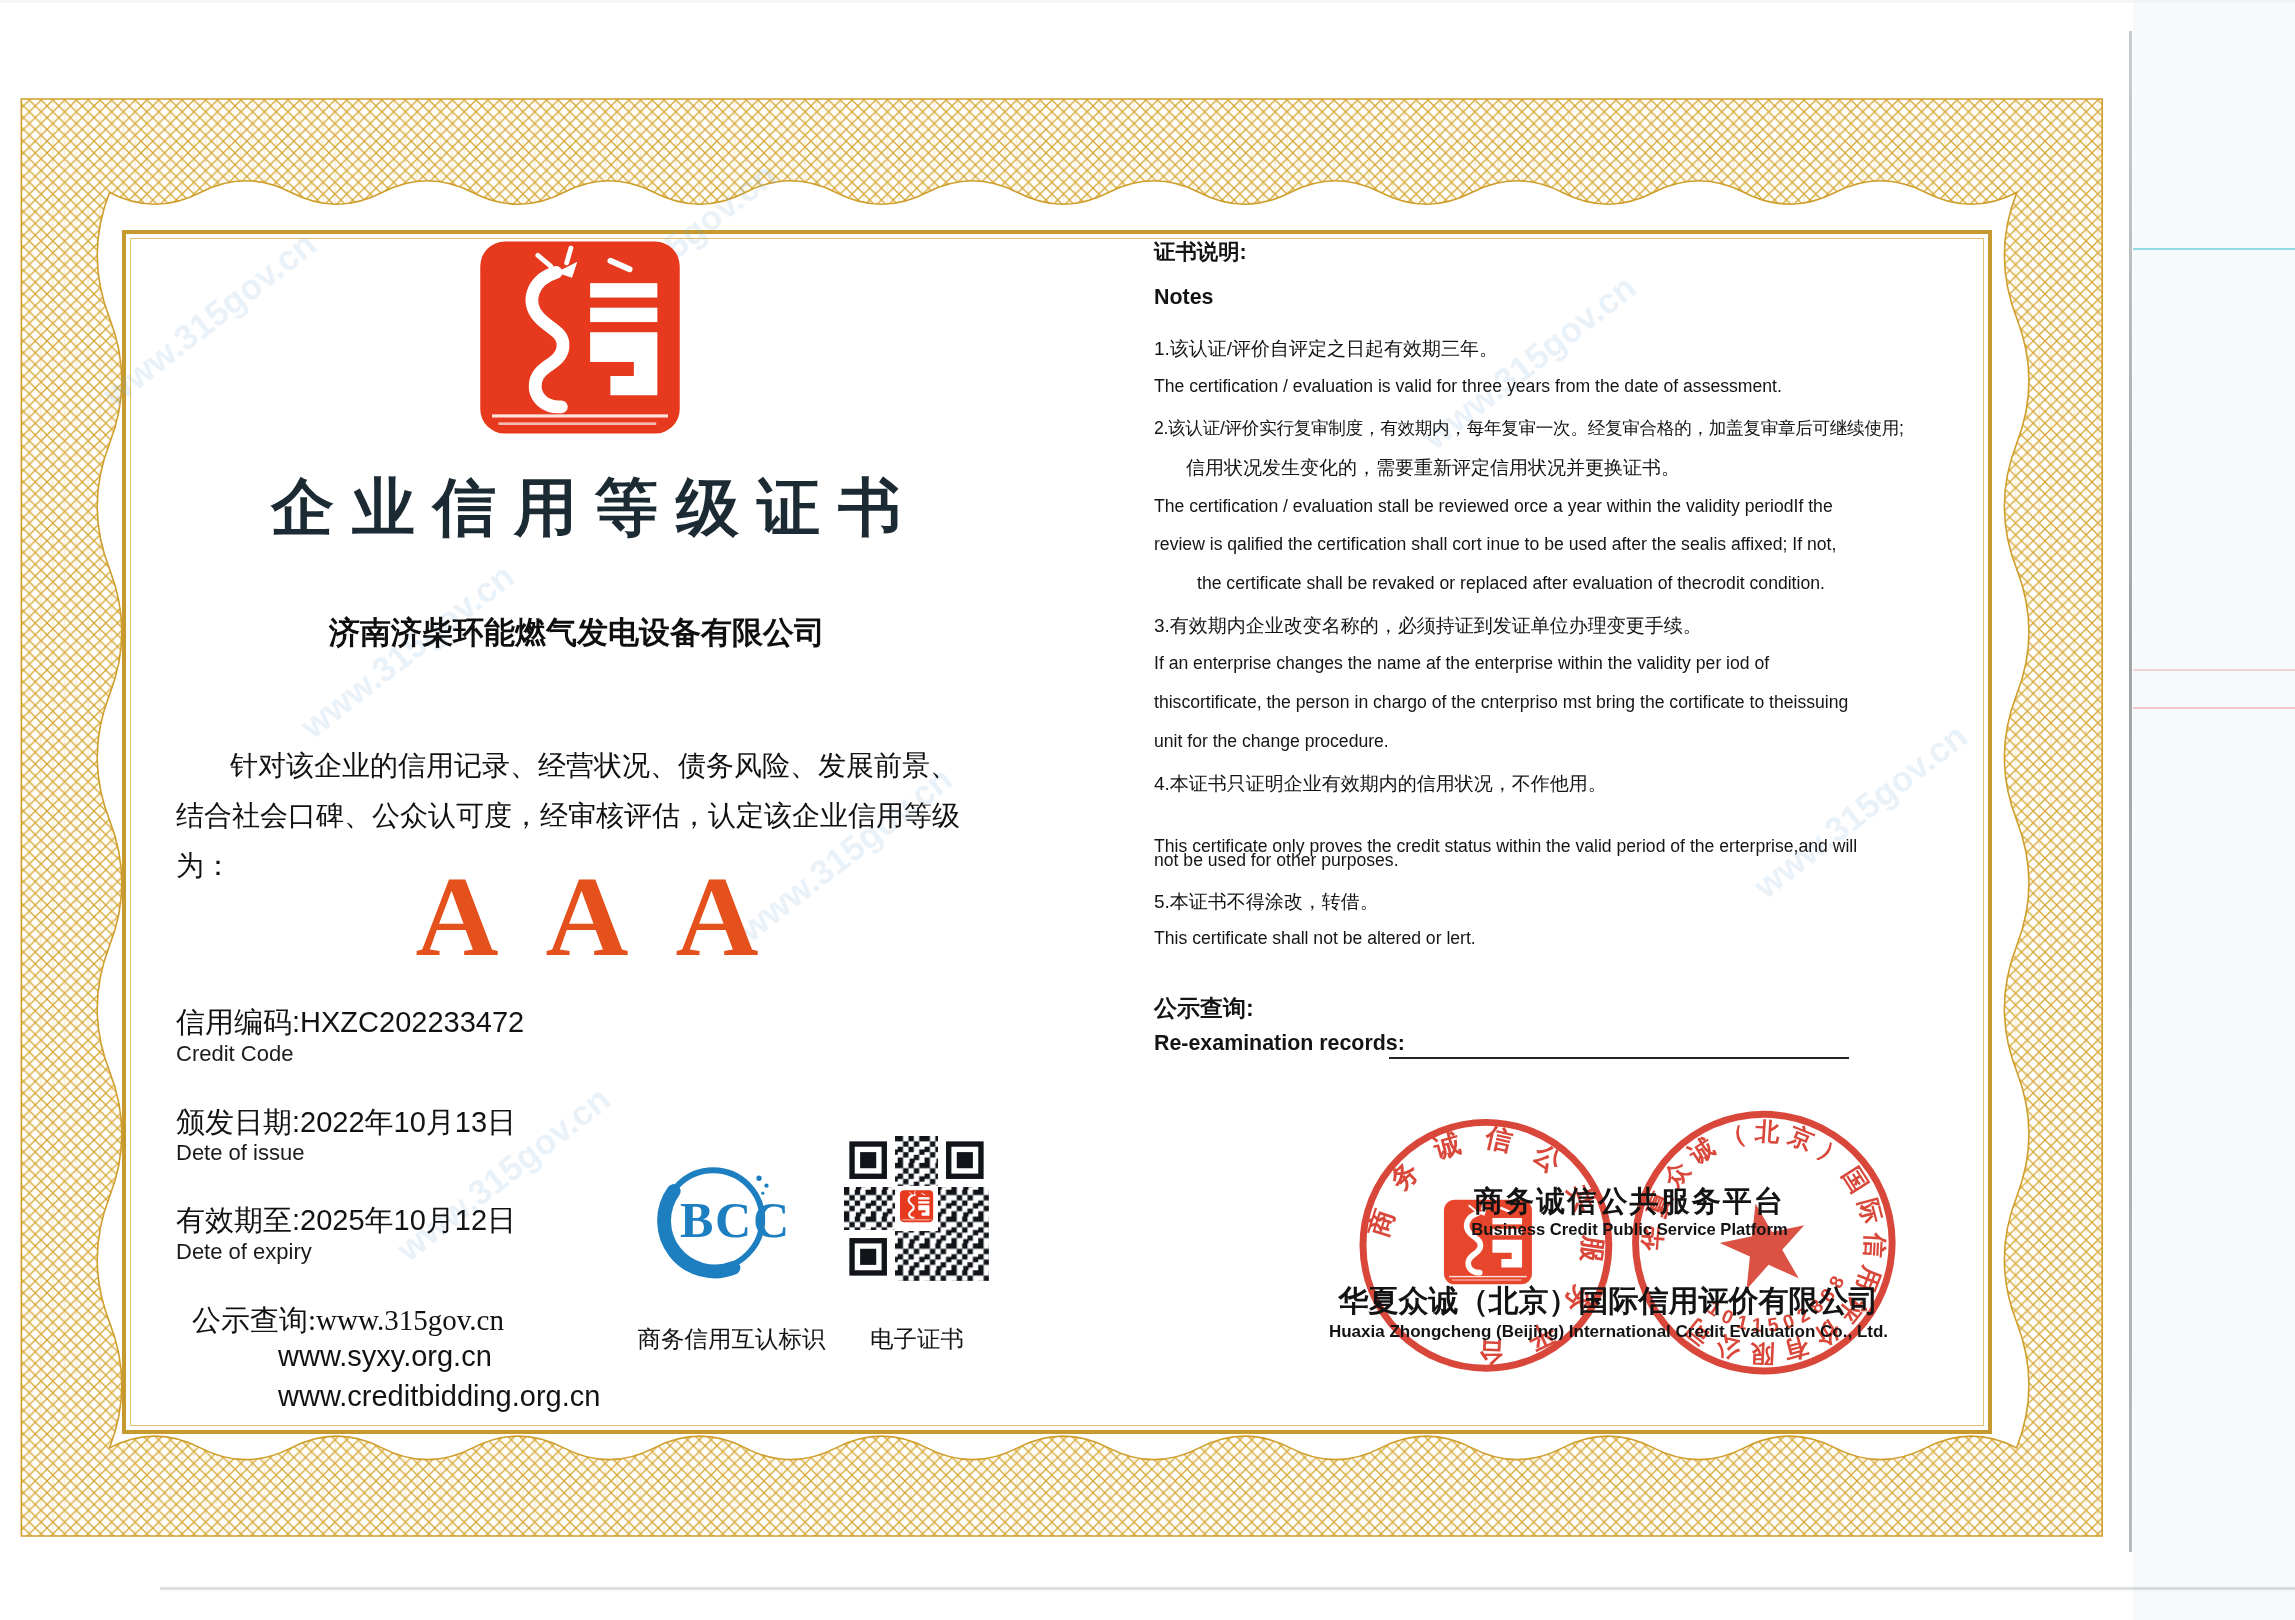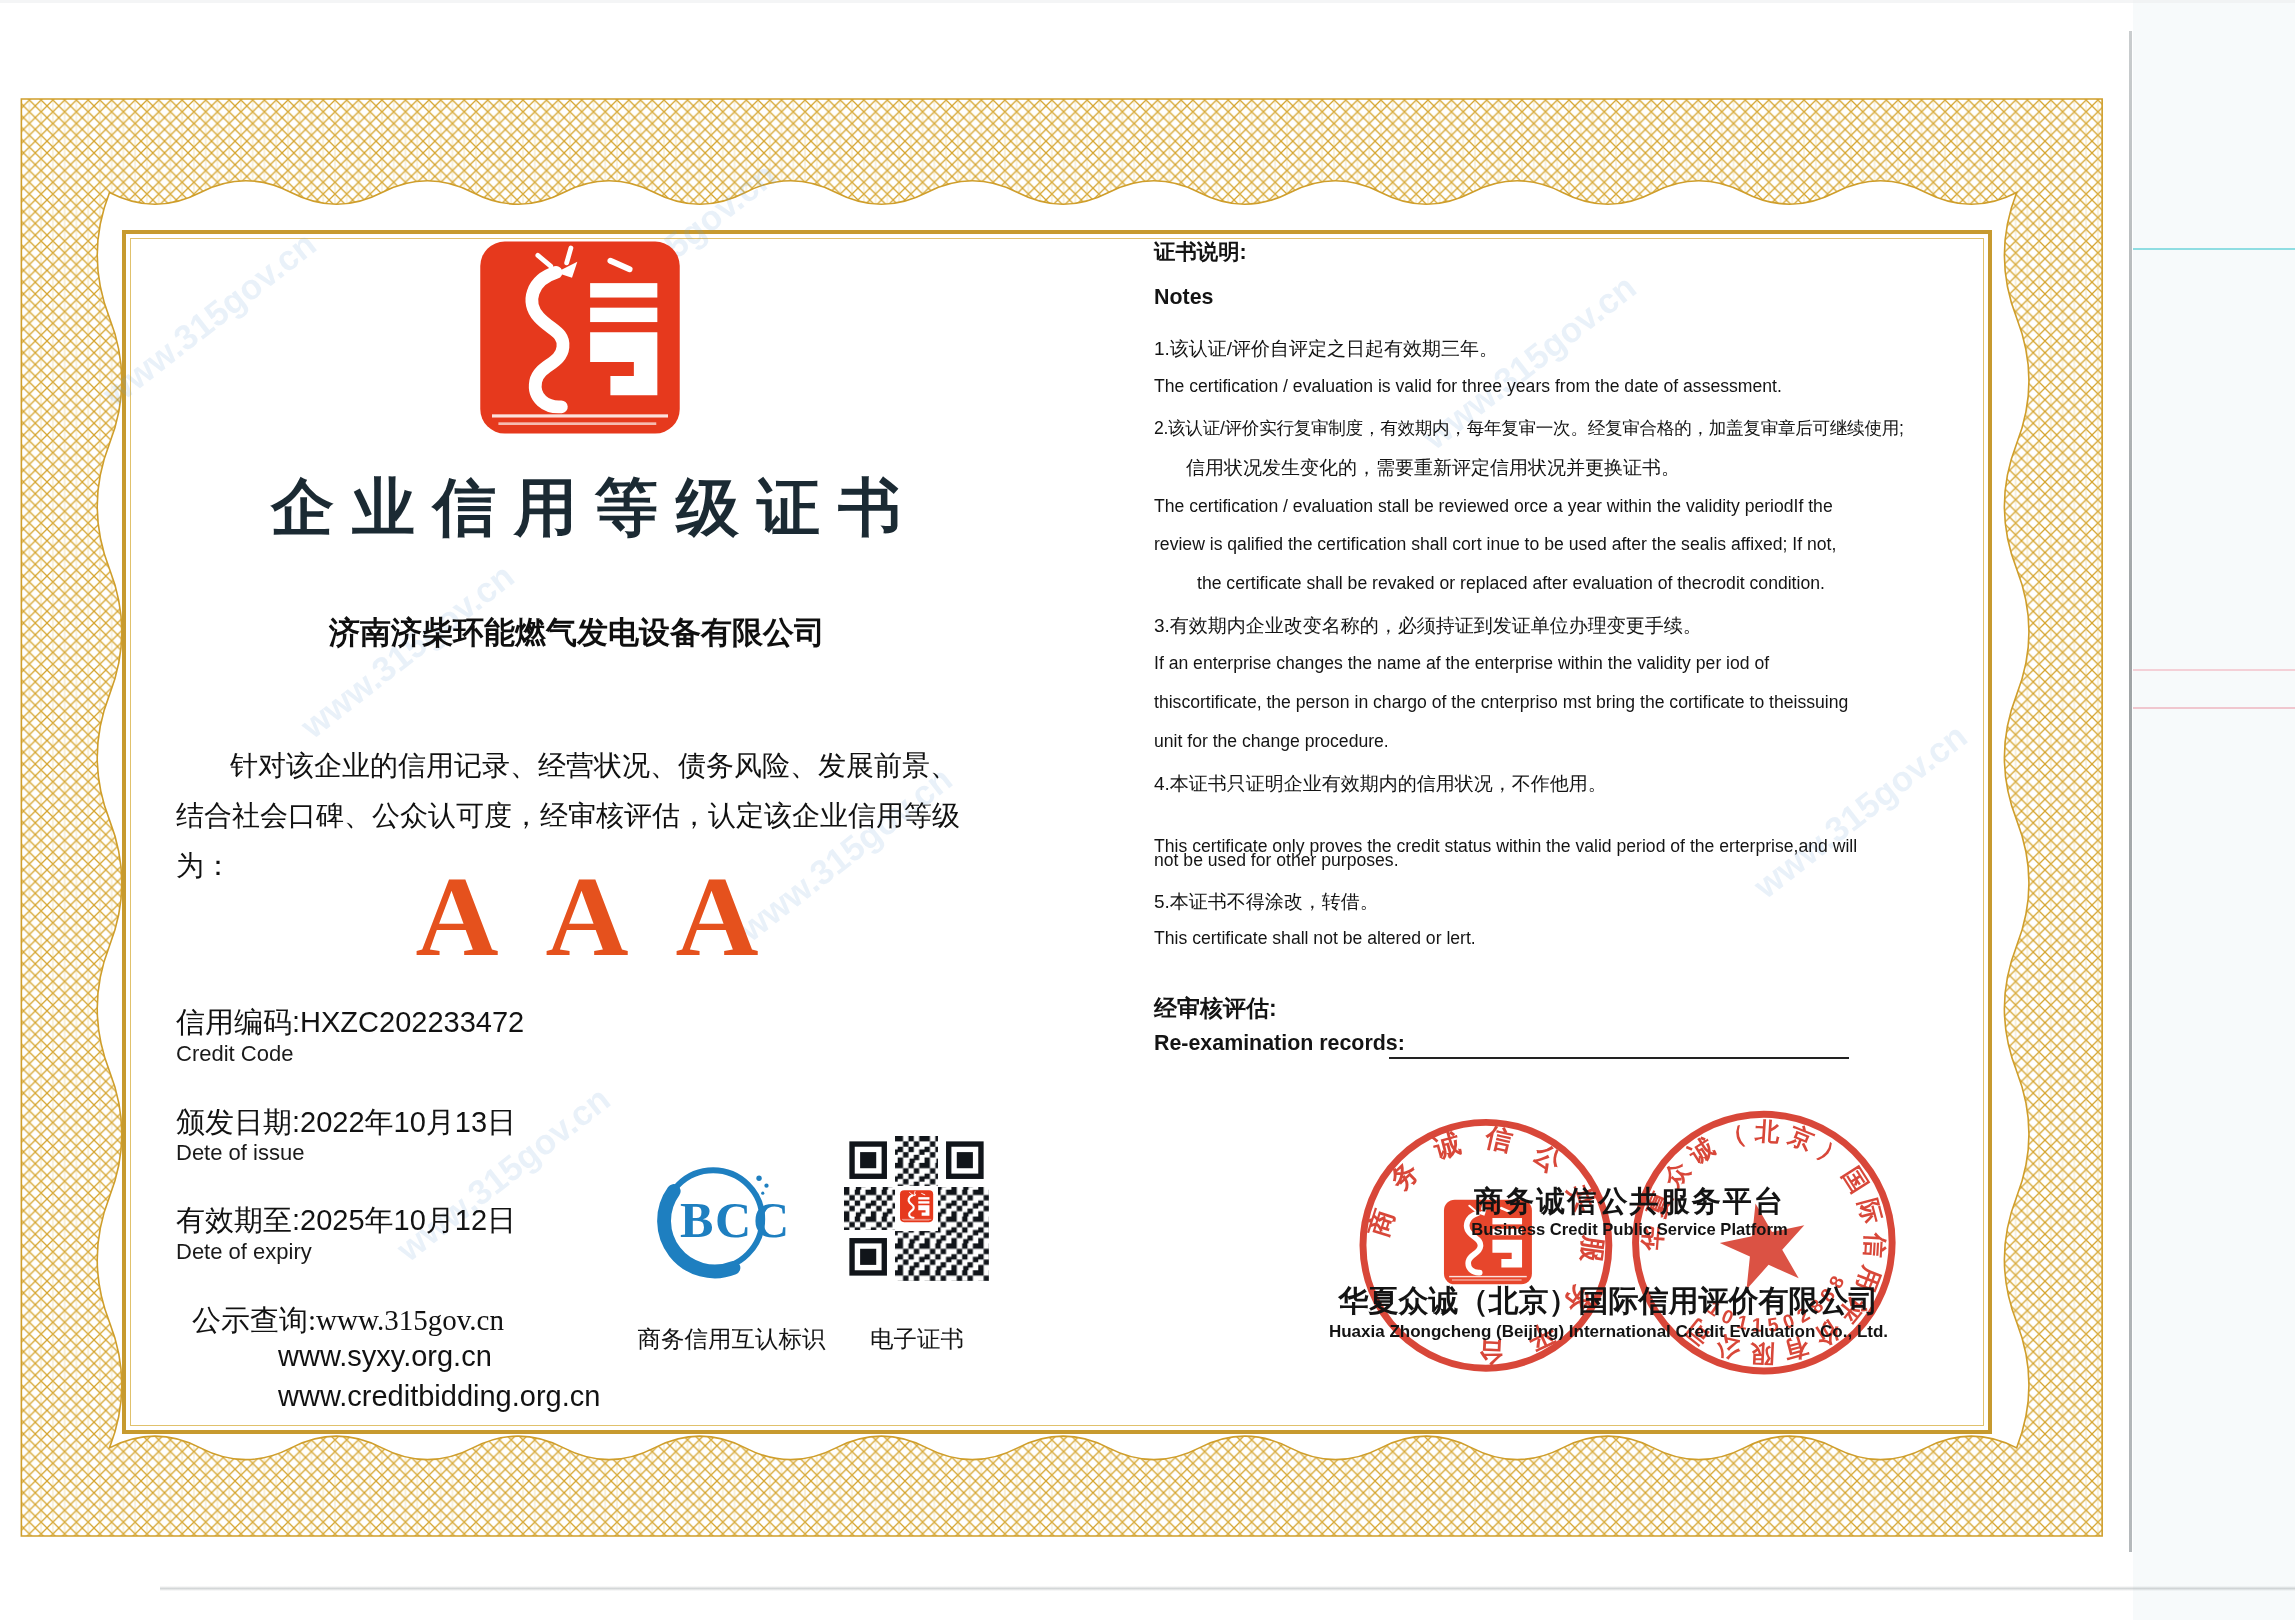--- a/index.html
+++ b/index.html
@@ -171,21 +171,21 @@
   <div class="abs note" style="left:1154px;top:613px;">3.有效期内企业改变名称的，必须持证到发证单位办理变更手续。</div>
   <div class="abs note en" style="left:1154px;top:653px;">If an enterprise changes the name af the enterprise within the validity per iod of</div>
   <div class="abs note en" style="left:1154px;top:692px;">thiscortificate, the person in chargo of the cnterpriso mst bring the cortificate to theissuing</div>
   <div class="abs note en" style="left:1154px;top:731px;">unit for the change procedure.</div>
   <div class="abs note" style="left:1154px;top:771px;">4.本证书只证明企业有效期内的信用状况，不作他用。</div>
   <div class="abs note en" style="left:1154px;top:811px;margin-top:25px;">This certificate only proves the credit status within the valid period of the erterprise,and will</div>
   <div class="abs note en" style="left:1154px;top:850px;">not be used for other purposes.</div>
   <div class="abs note" style="left:1154px;top:889px;">5.本证书不得涂改，转借。</div>
   <div class="abs note en" style="left:1154px;top:928px;">This certificate shall not be altered or lert.</div>
 
-  <div class="abs note hdr" style="left:1154px;top:993px;font-size:23px;">经审核评估:</div>
+  <div class="abs note hdr" style="left:1154px;top:993px;font-size:23px;">公示查询:</div>
   <div class="abs note hdr" style="left:1154px;top:1031px;font-size:21.4px;">Re-examination records:</div>
   <div class="abs" style="left:1389px;top:1057px;width:460px;height:1.6px;background:#222;"></div>
 
   <svg class="abs" style="left:1272px;top:1101px;" width="663" height="310" viewBox="0 0 1240 580">
     <defs>
       <path id="lArc" d="M 218,270 A 182,182 0 1 1 582,270 A 182,182 0 1 1 218,270"></path>
       <path id="rArc" d="M -192,0 A 192,192 0 1 1 192,0 A 192,192 0 1 1 -192,0"></path>
       <path id="rSer" d="M -148,78 A 168,168 0 0 0 148,78"></path>
     </defs>
 

